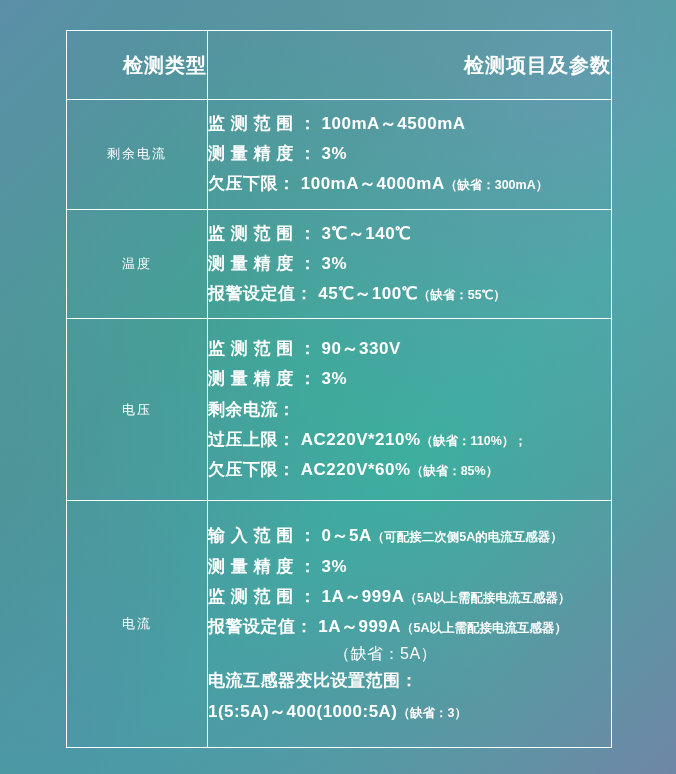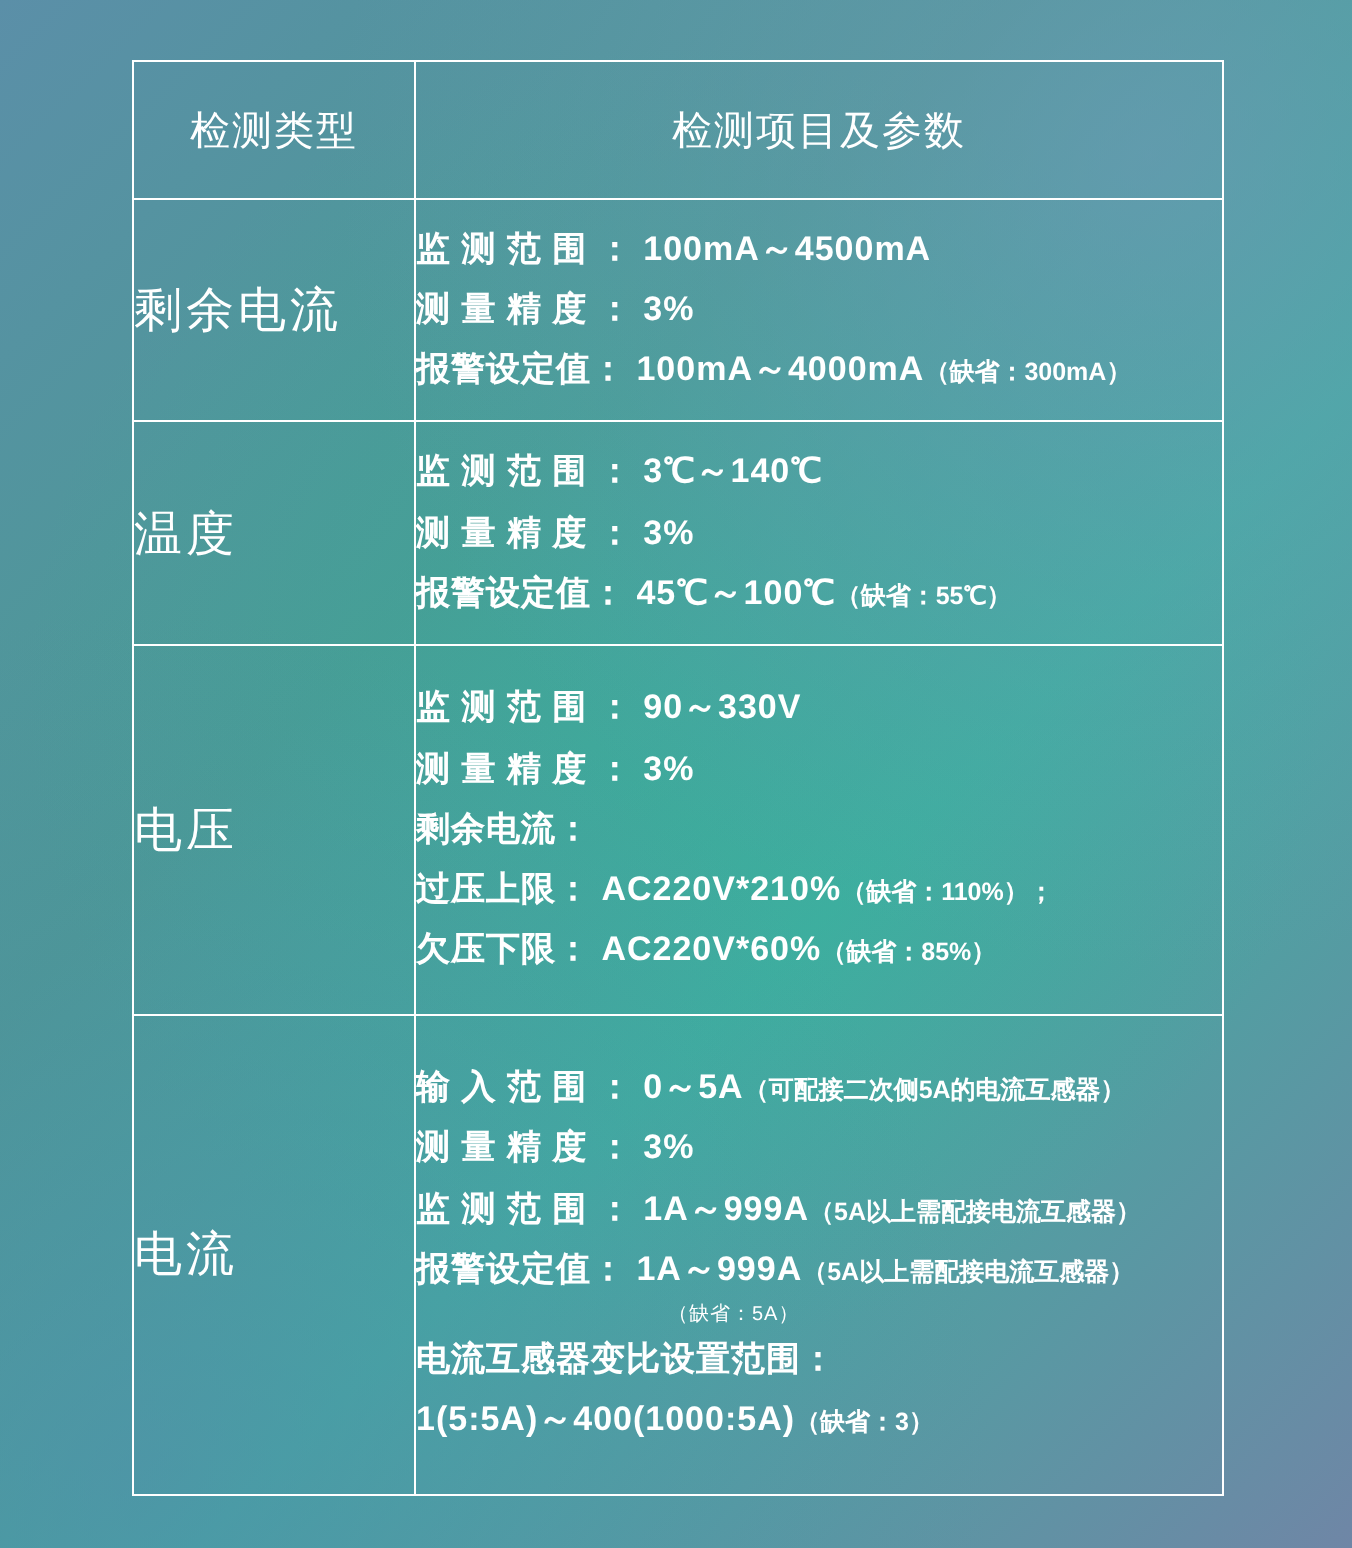--- a/index.html
+++ b/index.html
@@ -38,44 +38,45 @@
   }
   table.spec td, table.spec th {
     border: 1px solid #ffffff;
     color: #ffffff;
     vertical-align: middle;
     padding: 0;
   }
   .col-type { width: 140px; }
   .hdr {
     height: 68px;
-    text-align: center;
+    text-align: right;
     font-size: 20px;
-    font-weight: normal;
+    font-weight: bold;
     letter-spacing: 1px;
   }
   .type-cell {
-    font-size: 24px;
+    text-align: center;
+    font-size: 13px;
     letter-spacing: 2px;
   }
   .param-cell {
     padding: 12px 0 12px 18px;
     font-size: 17px;
     line-height: 1.78;
     letter-spacing: 0.5px;
   }
   .line { white-space: nowrap; font-weight: bold; }
   .sm {
     font-size: 12.5px;
     letter-spacing: 0;
   }
   .indent-note {
     display: block;
     padding-left: 126px;
-    font-size: 10px;
+    font-size: 16px;
     line-height: 1.5;
   }
 </style>
 </head>
 <body>
 
 <div class="bg-overlay"></div>
 
 <div class="table-wrap">
   <table class="spec">
@@ -83,21 +84,21 @@
         <tr>
       <th class="hdr col-type">检测类型</th>
       <th class="hdr">检测项目及参数</th>
     </tr>
 
     <tr>
       <td class="type-cell">剩余电流</td>
       <td class="param-cell">
         <div class="line"><span>监 测 范 围 ： 100mA～4500mA</span><span class="sm"></span></div>
         <div class="line"><span>测 量 精 度 ： 3%</span><span class="sm"></span></div>
-        <div class="line"><span>报警设定值： 100mA～4000mA</span><span class="sm">（缺省：300mA）</span></div>
+        <div class="line"><span>欠压下限： 100mA～4000mA</span><span class="sm">（缺省：300mA）</span></div>
       </td>
     </tr>
 
     <tr>
       <td class="type-cell">温度</td>
       <td class="param-cell">
         <div class="line"><span>监 测 范 围 ： 3℃～140℃</span><span class="sm"></span></div>
         <div class="line"><span>测 量 精 度 ： 3%</span><span class="sm"></span></div>
         <div class="line"><span>报警设定值： 45℃～100℃</span><span class="sm">（缺省：55℃）</span></div>
       </td>

